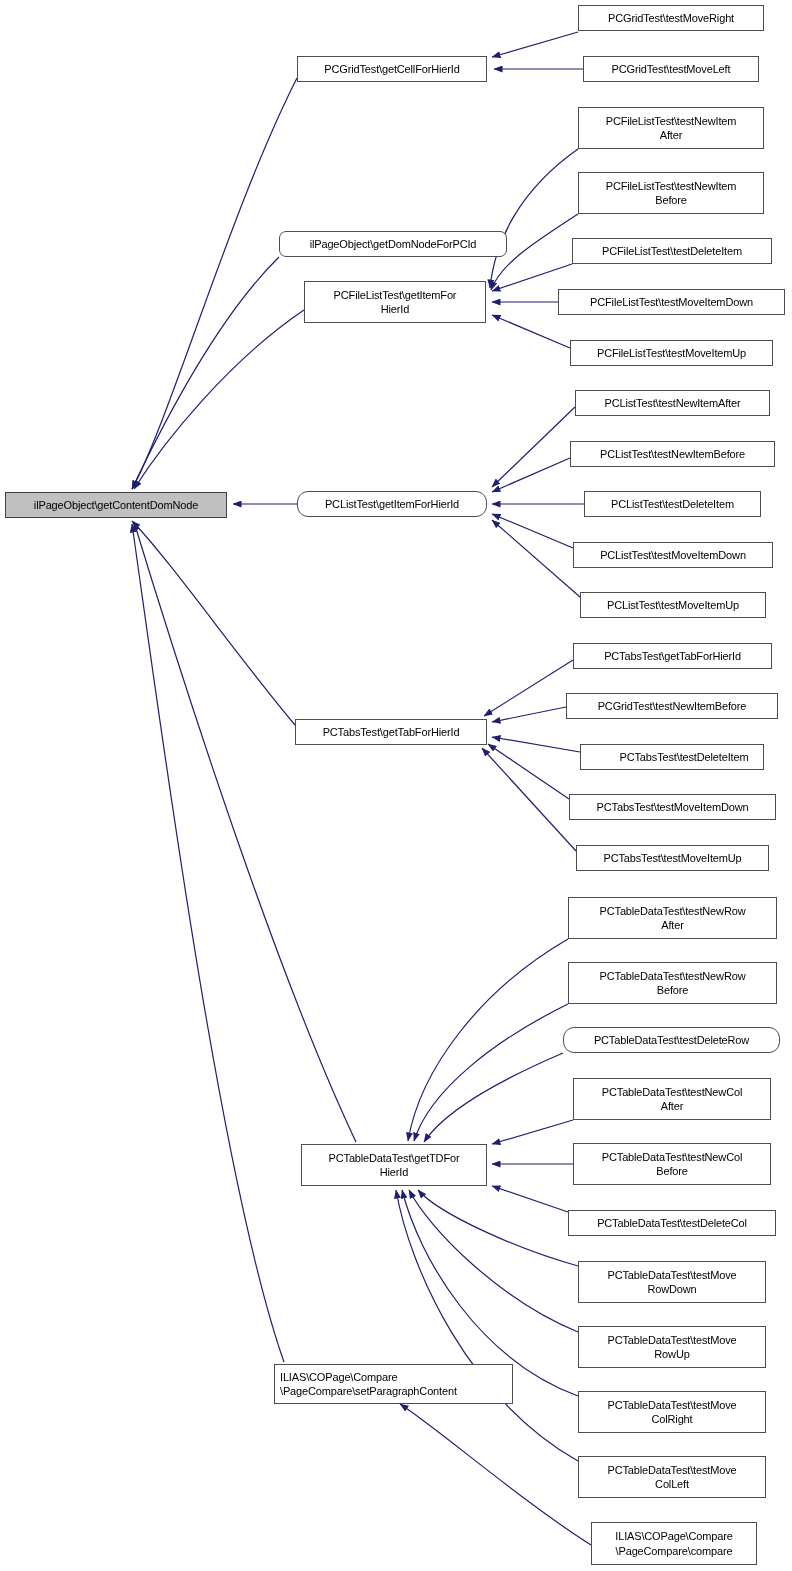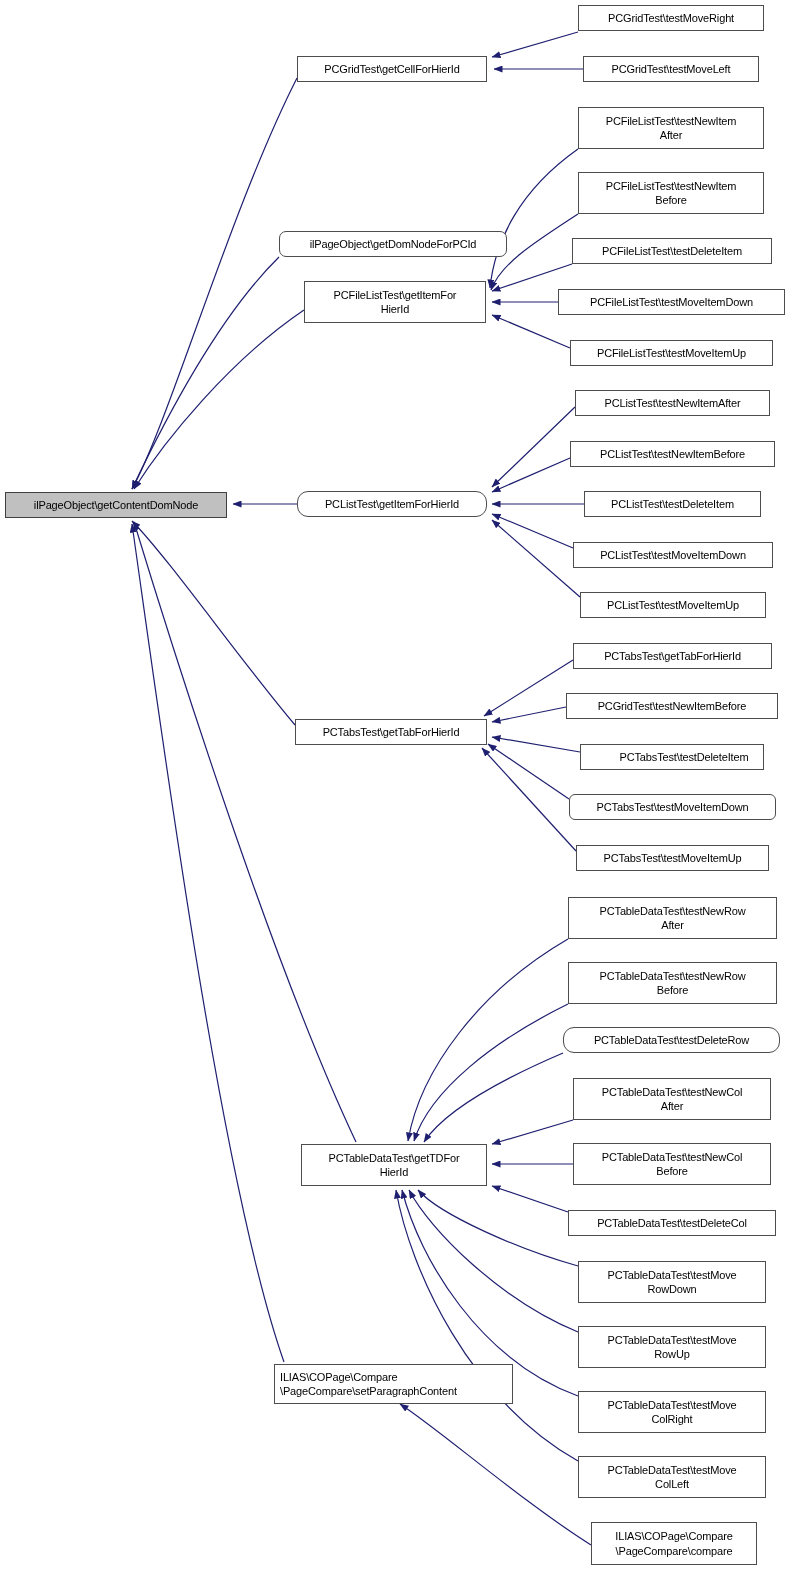--- a/index.html
+++ b/index.html
@@ -159,21 +159,21 @@
       </div>
       <div class="node-box" style="left: 573px; top: 643px; width: 199px; height: 26px;">
         <span class="node-label">PCTabsTest\getTabForHierId</span>
       </div>
       <div class="node-box" style="left: 566px; top: 693px; width: 212px; height: 26px;">
         <span class="node-label">PCGridTest\testNewItemBefore</span>
       </div>
       <div class="node-box" style="left: 580px; top: 744px; width: 184px; height: 26px; padding-left: 24px;">
         <span class="node-label">PCTabsTest\testDeleteItem</span>
       </div>
-      <div class="node-box" style="left: 569px; top: 794px; width: 207px; height: 26px; border-radius: 6px;">
+      <div class="node-box" style="left: 569px; top: 794px; width: 207px; height: 26px;">
         <span class="node-label">PCTabsTest\testMoveItemDown</span>
       </div>
       <div class="node-box" style="left: 576px; top: 845px; width: 193px; height: 26px;">
         <span class="node-label">PCTabsTest\testMoveItemUp</span>
       </div>
       <div class="node-box" style="left: 301px; top: 1144px; width: 186px; height: 42px;">
         <span class="node-label">PCTableDataTest\getTDFor
 HierId</span>
       </div>
       <div class="node-box" style="left: 568px; top: 897px; width: 209px; height: 42px;">

